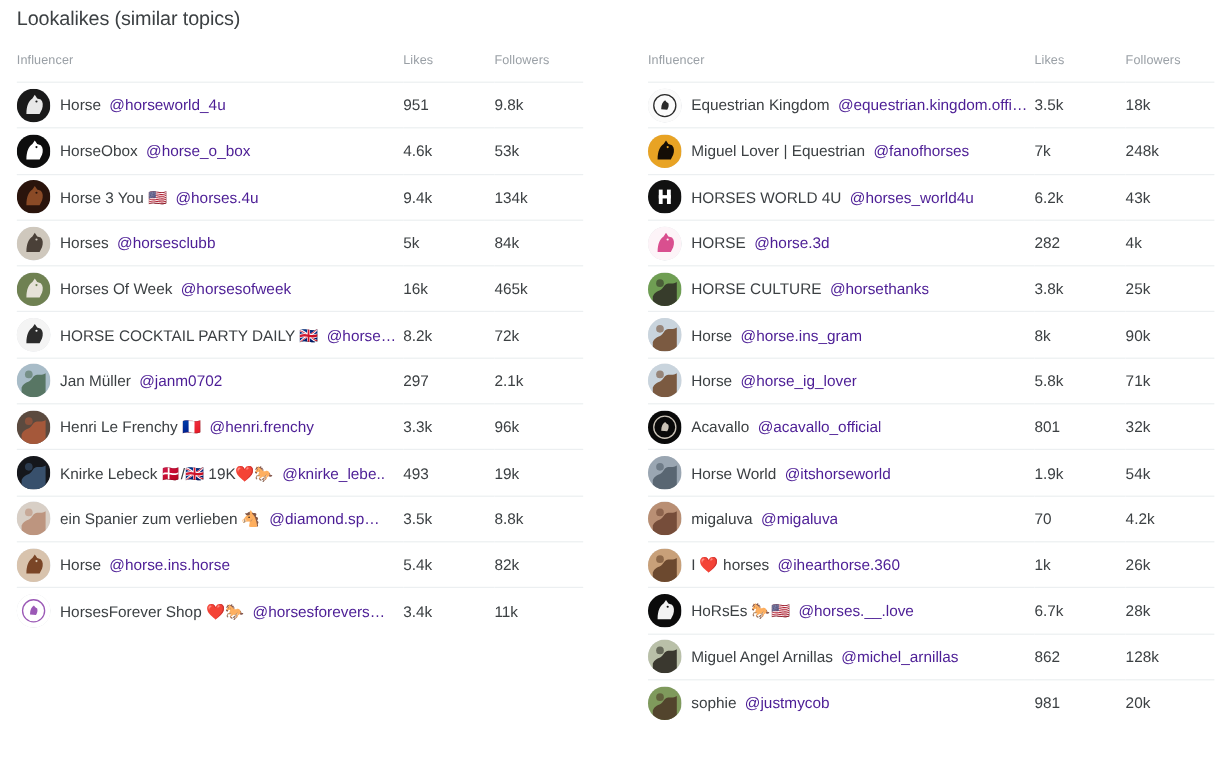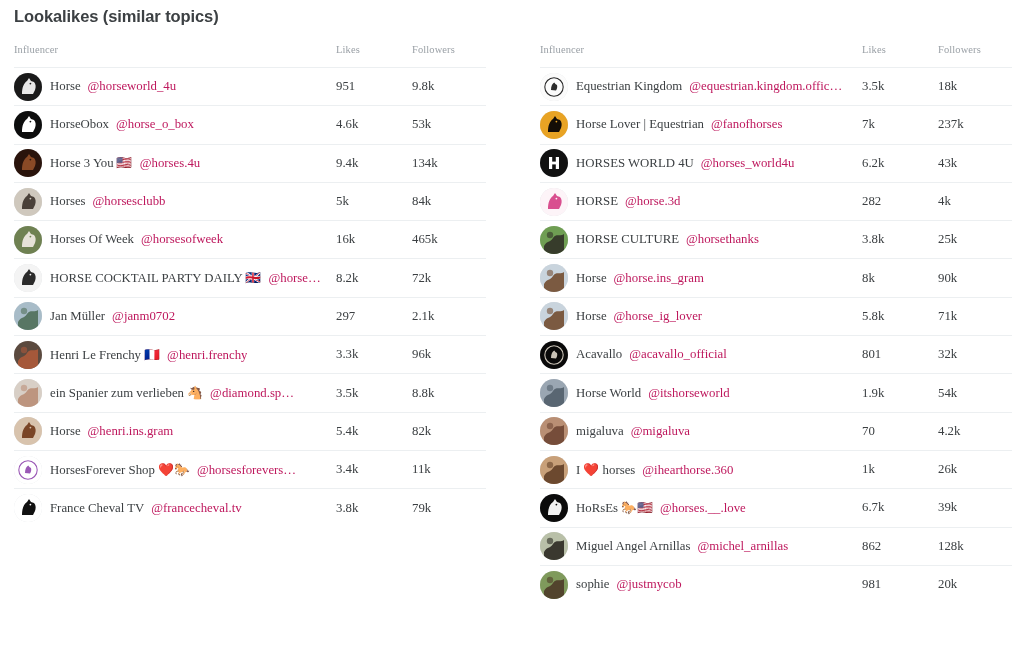--- a/index.html
+++ b/index.html
@@ -9,33 +9,33 @@
     background: #ffffff;
     font-family: "Liberation Sans", sans-serif;
     overflow: hidden;
   }
   #page { position: relative; width: 1024px; height: 646px; background:#fff; }
 
   .page-title {
     position: absolute;
     left: 14px; top: 7px;
     font-size: 16.5px;
-    font-weight: bold;
+    font-weight: normal;
     color: #3c4043;
     letter-spacing: -0.1px;
   }
 
   .tables {
     position: absolute;
     left: 0; top: 44px;
     width: 1024px;
     display: flex;
     gap: 0;
   }
-  .table-wrap { position: relative; font-family: Liberation Serif, serif; }
+  .table-wrap { position: relative; }
   .table-wrap.left  { width: 472px; margin-left: 14px; }
   .table-wrap.right { width: 472px; margin-left: 54px; }
 
   table.lk {
     width: 100%;
     border-collapse: collapse;
     table-layout: fixed;
   }
   table.lk th {
     font-weight: normal;
@@ -80,21 +80,21 @@
     display: flex; align-items: baseline; gap: 7px;
     min-width: 0; overflow: hidden; white-space: nowrap;
   }
   .dname {
     color: #3c4043;
     font-size: 12.8px;
     flex: 0 0 auto;
     white-space: nowrap;
   }
   .handle {
-    color: #be185d;
+    color: #4c1d95;
     font-size: 12.8px;
     overflow: hidden;
     text-overflow: ellipsis;
     white-space: nowrap;
     min-width: 0;
   }
 
   
   col.w-inf  { width: 322px; }
   col.w-lk   { width: 76px; }
@@ -274,20 +274,39 @@
                 </div>
               </td>
               <td class="c-likes">3.3k</td>
               <td class="c-followers">96k</td>
             </tr>
             <tr>
               <td class="c-influencer">
                 <div class="inf-cell">
                   <div class="avatar">
                     <svg viewBox="0 0 28 28" xmlns="http://www.w3.org/2000/svg">
+                      <rect width="28" height="28" fill="#15171c"></rect>
+                      <path d="M4 20 C7 14 10 17 13 12 C16 7 20 11 24 8 L24 28 L4 28 Z" fill="#3e5a7a" opacity="0.85"></path>
+                      <circle cx="10" cy="9" r="3.2" fill="#3e5a7a" opacity="0.55"></circle>
+                    </svg>
+                  </div>
+                  <div class="namewrap">
+                    <span class="dname">Knirke Lebeck 🇩🇰/🇬🇧 19K❤️🐎</span>
+                    <span class="handle">@knirke_lebe..</span>
+                  </div>
+                </div>
+              </td>
+              <td class="c-likes">493</td>
+              <td class="c-followers">19k</td>
+            </tr>
+            <tr>
+              <td class="c-influencer">
+                <div class="inf-cell">
+                  <div class="avatar">
+                    <svg viewBox="0 0 28 28" xmlns="http://www.w3.org/2000/svg">
                       <rect width="28" height="28" fill="#d8cfc6"></rect>
                       <path d="M4 20 C7 14 10 17 13 12 C16 7 20 11 24 8 L24 28 L4 28 Z" fill="#b98b72" opacity="0.85"></path>
                       <circle cx="10" cy="9" r="3.2" fill="#b98b72" opacity="0.55"></circle>
                     </svg>
                   </div>
                   <div class="namewrap">
                     <span class="dname">ein Spanier zum verlieben 🐴</span>
                     <span class="handle">@diamond.sp…</span>
                   </div>
                 </div>
@@ -300,21 +319,21 @@
                 <div class="inf-cell">
                   <div class="avatar">
                     <svg viewBox="0 0 28 28" xmlns="http://www.w3.org/2000/svg">
                       <rect width="28" height="28" fill="#d8c3ad"></rect>
                       <path d="M8 21 C8 14 10 10 13 8 L15 5 L17 8 L20 9 C22 11 22 14 21 17 L19 21 Z" fill="#7a4526"></path>
                       <circle cx="16.4" cy="10.6" r="0.9" fill="#d8c3ad"></circle>
                     </svg>
                   </div>
                   <div class="namewrap">
                     <span class="dname">Horse</span>
-                    <span class="handle">@henri.ins.gram</span>
+                    <span class="handle">@horse.ins.horse</span>
                   </div>
                 </div>
               </td>
               <td class="c-likes">5.4k</td>
               <td class="c-followers">82k</td>
             </tr>
             <tr>
               <td class="c-influencer">
                 <div class="inf-cell">
                   <div class="avatar">
@@ -325,39 +344,20 @@
                     </svg>
                   </div>
                   <div class="namewrap">
                     <span class="dname">HorsesForever Shop ❤️🐎</span>
                     <span class="handle">@horsesforevers…</span>
                   </div>
                 </div>
               </td>
               <td class="c-likes">3.4k</td>
               <td class="c-followers">11k</td>
-            </tr>
-            <tr>
-              <td class="c-influencer">
-                <div class="inf-cell">
-                  <div class="avatar">
-                    <svg viewBox="0 0 28 28" xmlns="http://www.w3.org/2000/svg">
-                      <rect width="28" height="28" fill="#ffffff"></rect>
-                      <path d="M8 21 C8 14 10 10 13 8 L15 5 L17 8 L20 9 C22 11 22 14 21 17 L19 21 Z" fill="#111111"></path>
-                      <circle cx="16.4" cy="10.6" r="0.9" fill="#ffffff"></circle>
-                    </svg>
-                  </div>
-                  <div class="namewrap">
-                    <span class="dname">France Cheval TV</span>
-                    <span class="handle">@francecheval.tv</span>
-                  </div>
-                </div>
-              </td>
-              <td class="c-likes">3.8k</td>
-              <td class="c-followers">79k</td>
             </tr>
           </tbody>
       </table>
     </div>
 
     <div class="table-wrap right">
       <table class="lk">
         <colgroup>
             <col class="w-inf">
             <col class="w-lk">
@@ -394,27 +394,27 @@
               <td class="c-influencer">
                 <div class="inf-cell">
                   <div class="avatar">
                     <svg viewBox="0 0 28 28" xmlns="http://www.w3.org/2000/svg">
                       <rect width="28" height="28" fill="#e8a324"></rect>
                       <path d="M8 21 C8 14 10 10 13 8 L15 5 L17 8 L20 9 C22 11 22 14 21 17 L19 21 Z" fill="#140d06"></path>
                       <circle cx="16.4" cy="10.6" r="0.9" fill="#e8a324"></circle>
                     </svg>
                   </div>
                   <div class="namewrap">
-                    <span class="dname">Horse Lover | Equestrian</span>
+                    <span class="dname">Miguel Lover | Equestrian</span>
                     <span class="handle">@fanofhorses</span>
                   </div>
                 </div>
               </td>
               <td class="c-likes">7k</td>
-              <td class="c-followers">237k</td>
+              <td class="c-followers">248k</td>
             </tr>
             <tr>
               <td class="c-influencer">
                 <div class="inf-cell">
                   <div class="avatar">
                     <svg viewBox="0 0 28 28" xmlns="http://www.w3.org/2000/svg">
                       <rect width="28" height="28" fill="#111111"></rect>
                       <rect x="9" y="8" width="3.2" height="12" fill="#ffffff"></rect>
                       <rect x="15.8" y="8" width="3.2" height="12" fill="#ffffff"></rect>
                       <rect x="9" y="12.6" width="10" height="2.8" fill="#ffffff"></rect>
@@ -591,21 +591,21 @@
                       <circle cx="16.4" cy="10.6" r="0.9" fill="#0b0b0b"></circle>
                     </svg>
                   </div>
                   <div class="namewrap">
                     <span class="dname">HoRsEs 🐎🇺🇸</span>
                     <span class="handle">@horses.__.love</span>
                   </div>
                 </div>
               </td>
               <td class="c-likes">6.7k</td>
-              <td class="c-followers">39k</td>
+              <td class="c-followers">28k</td>
             </tr>
             <tr>
               <td class="c-influencer">
                 <div class="inf-cell">
                   <div class="avatar">
                     <svg viewBox="0 0 28 28" xmlns="http://www.w3.org/2000/svg">
                       <rect width="28" height="28" fill="#b9c0a8"></rect>
                       <path d="M4 20 C7 14 10 17 13 12 C16 7 20 11 24 8 L24 28 L4 28 Z" fill="#23201a" opacity="0.85"></path>
                       <circle cx="10" cy="9" r="3.2" fill="#23201a" opacity="0.55"></circle>
                     </svg>

